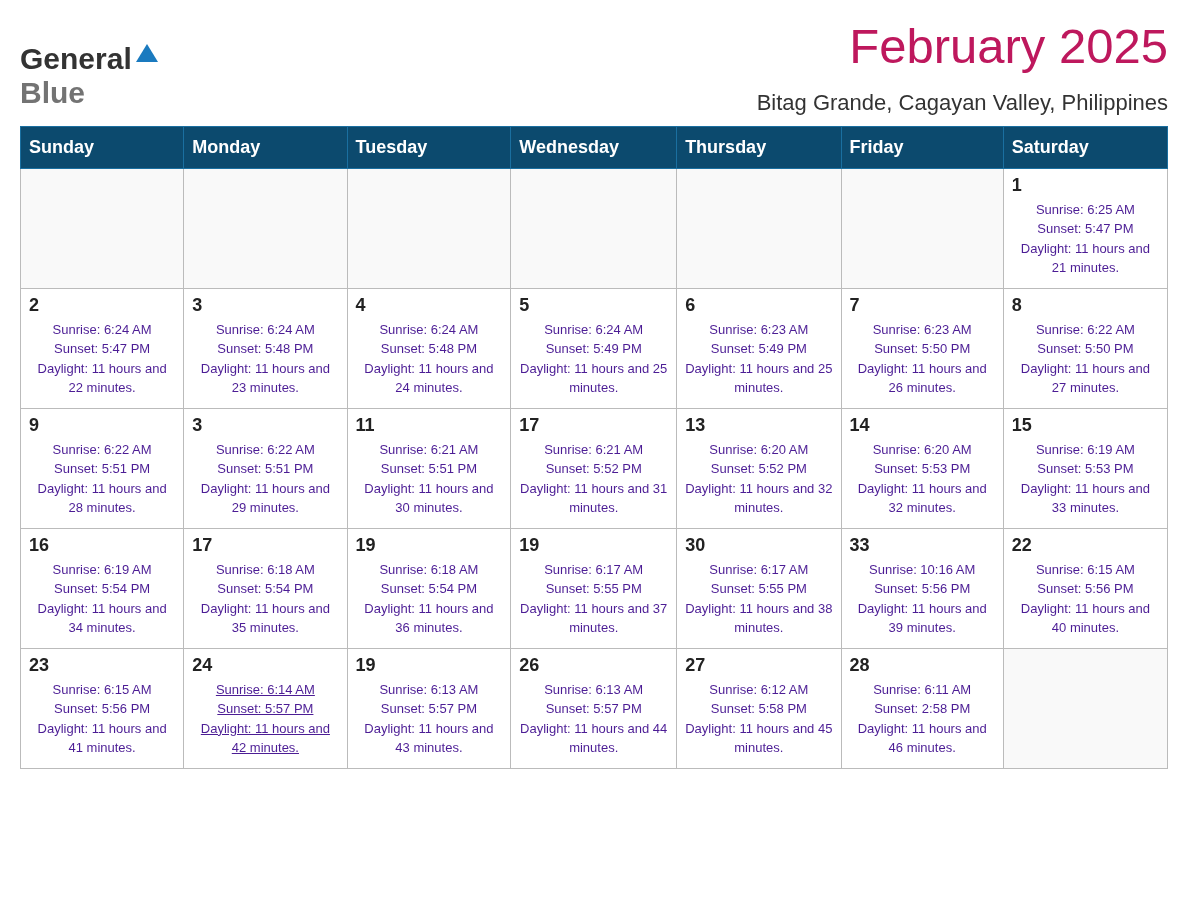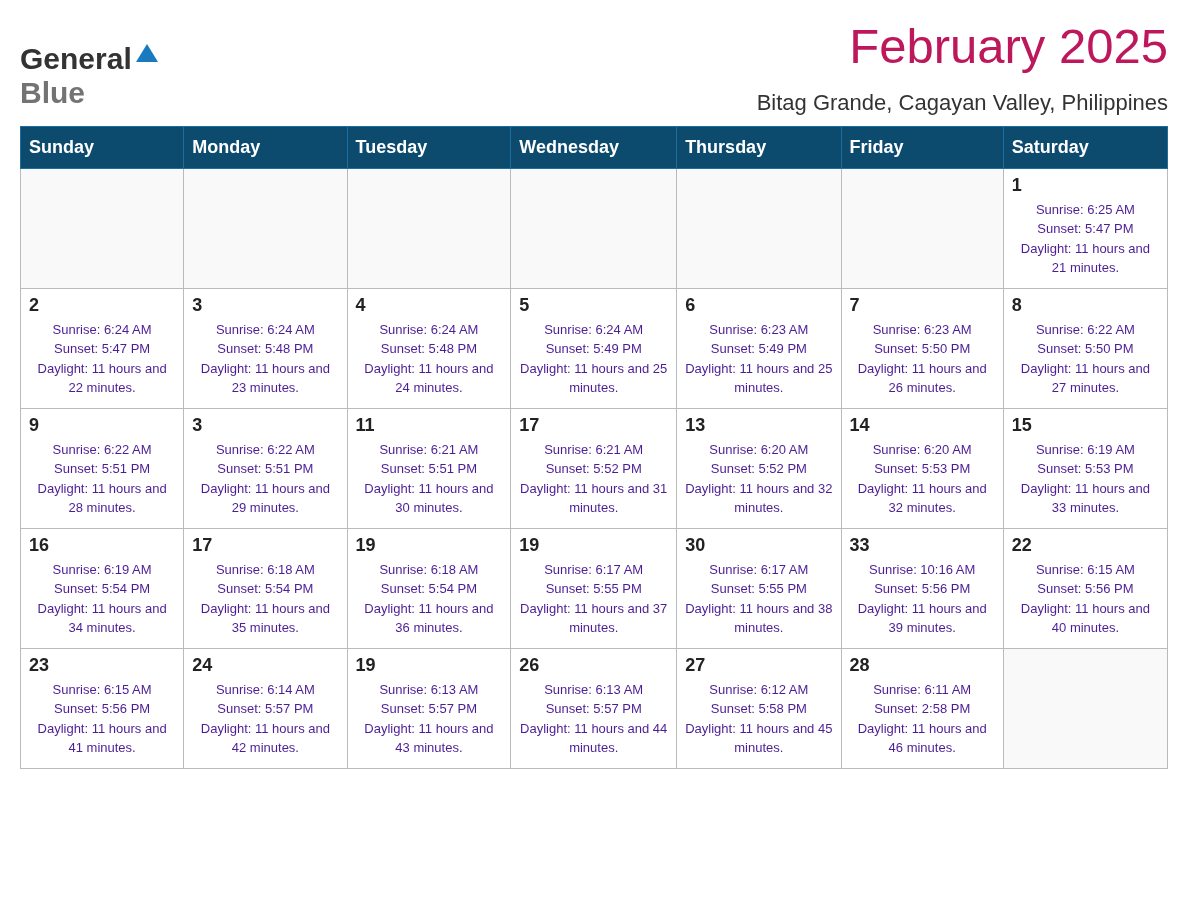--- a/index.html
+++ b/index.html
@@ -261,21 +261,21 @@
       </tr>
       <tr>
         <td>
           <span class="day-number">23</span>
           <div class="day-info" style="white-space: pre-line;">Sunrise: 6:15 AM
 Sunset: 5:56 PM
 Daylight: 11 hours and 41 minutes.</div>
         </td>
         <td>
           <span class="day-number">24</span>
-          <div class="day-info" style="white-space: pre-line;">Sunrise: 6:14 AM
+          <div class="day-info" style="white-space: pre-line; text-decoration: underline;">Sunrise: 6:14 AM
 Sunset: 5:57 PM
 Daylight: 11 hours and 42 minutes.</div>
         </td>
         <td>
           <span class="day-number">19</span>
           <div class="day-info" style="white-space: pre-line;">Sunrise: 6:13 AM
 Sunset: 5:57 PM
 Daylight: 11 hours and 43 minutes.</div>
         </td>
         <td>

